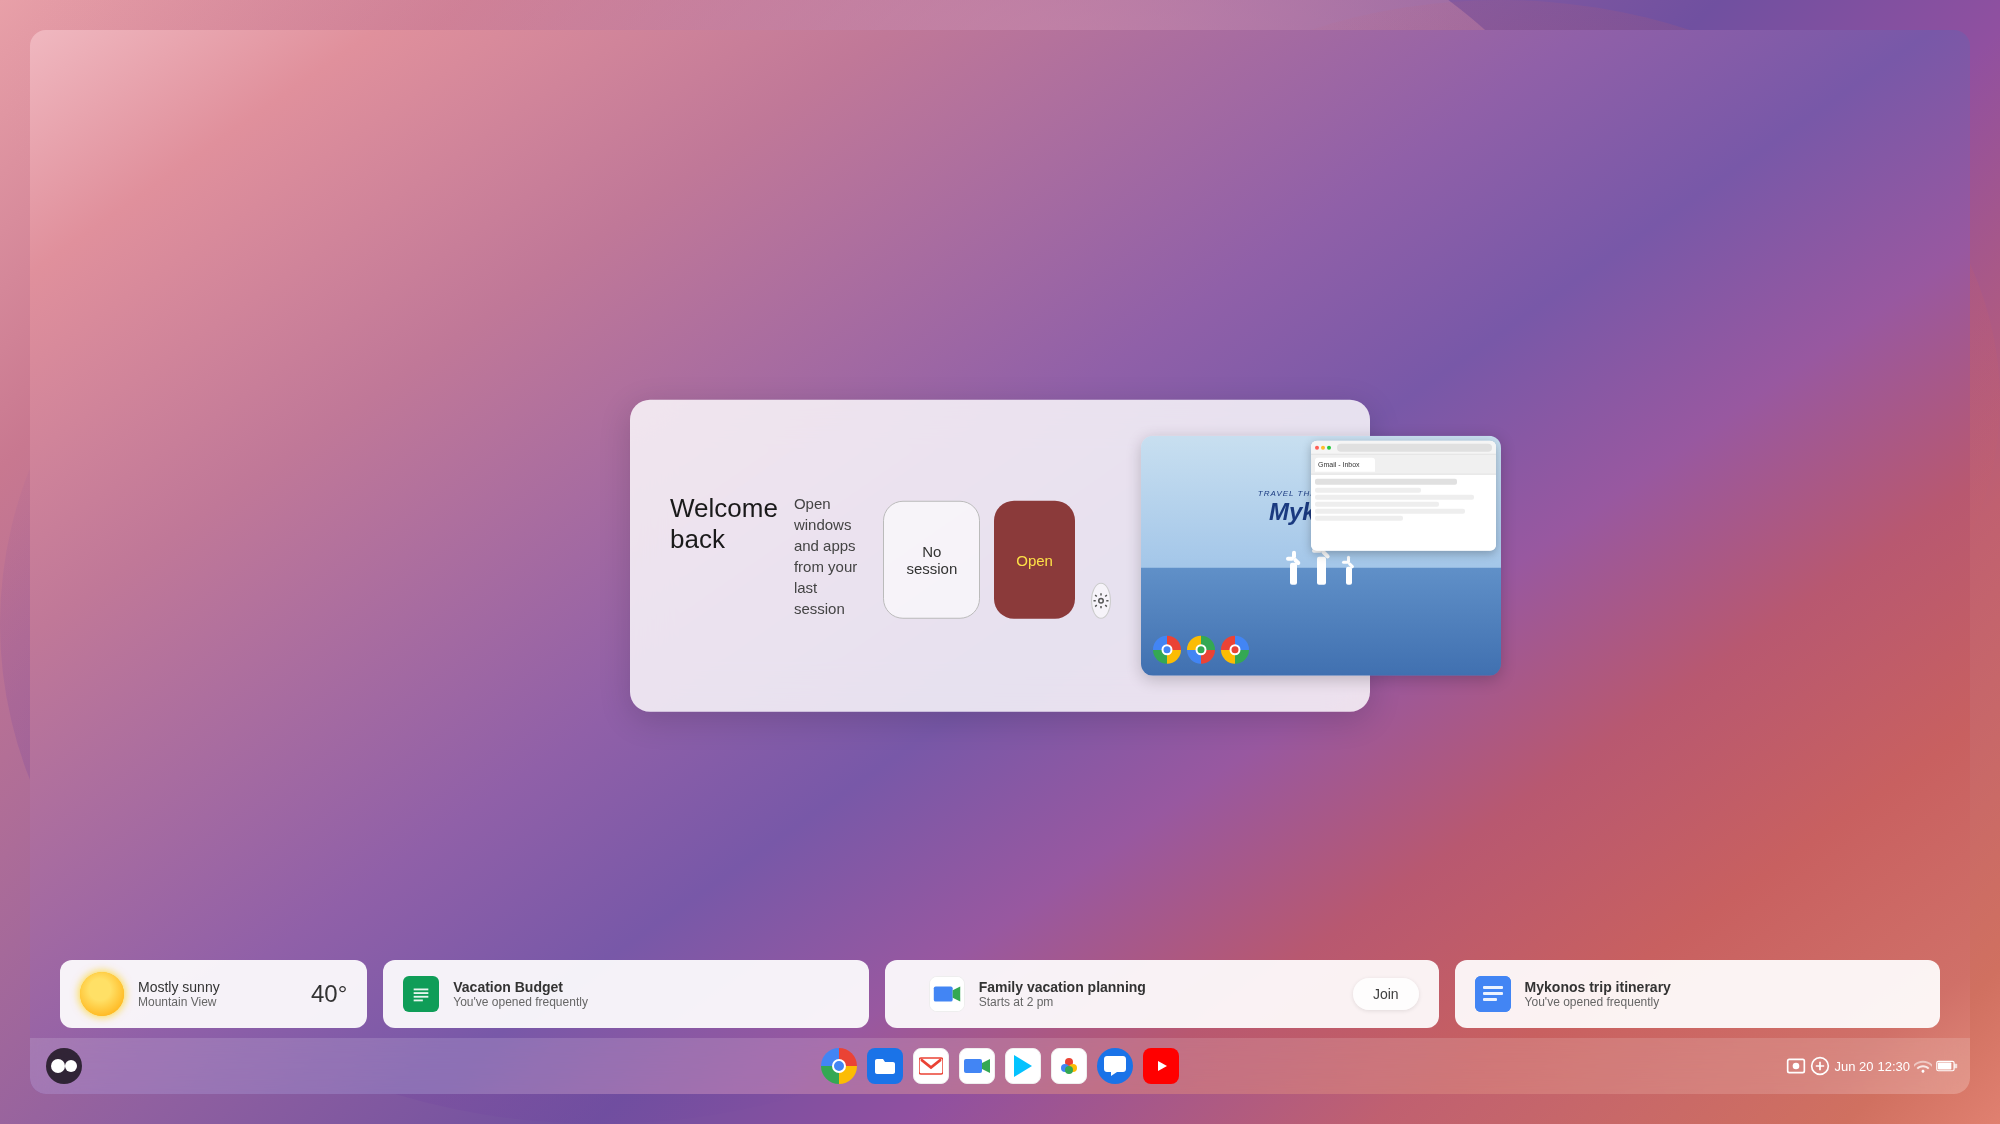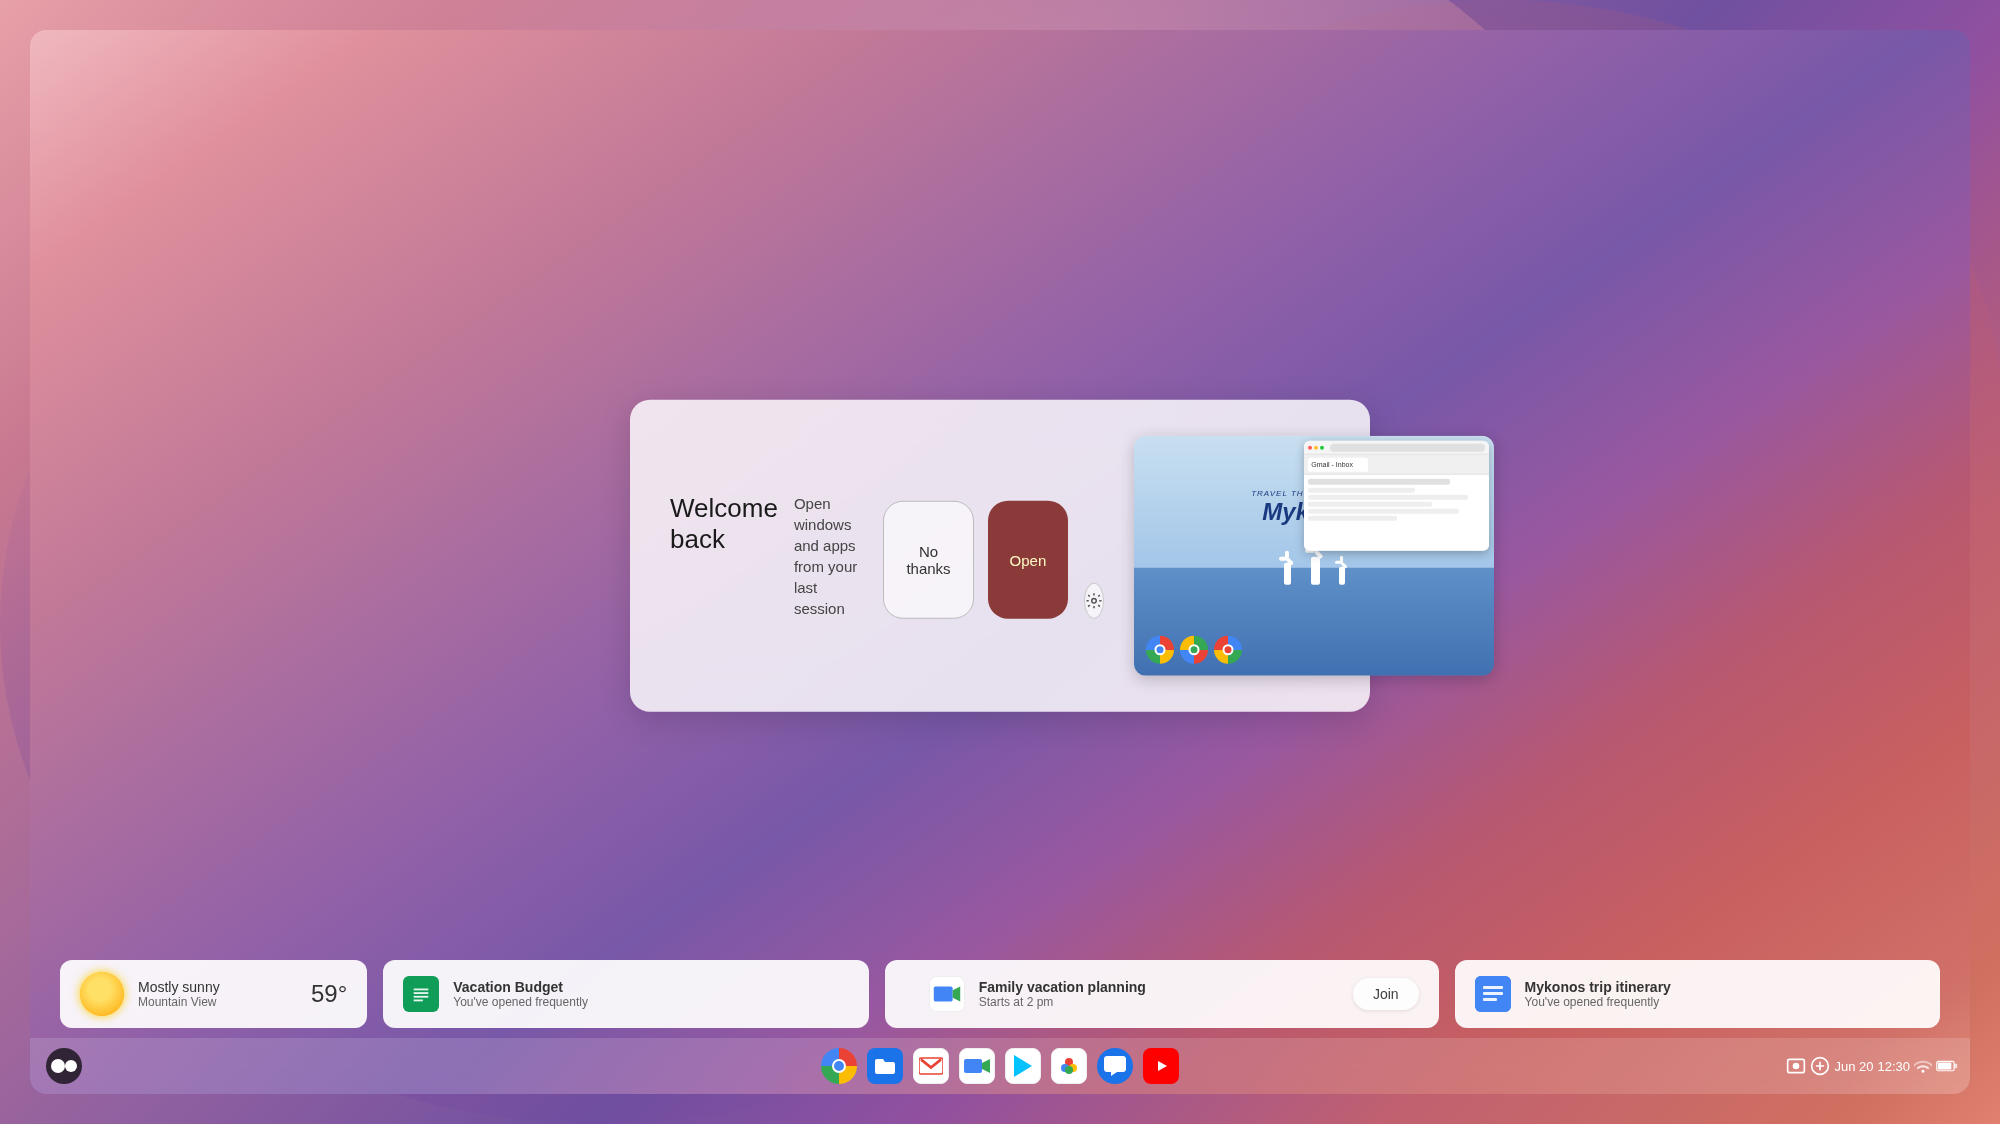--- a/index.html
+++ b/index.html
@@ -113,21 +113,21 @@
       color: #333;
       cursor: pointer;
       font-family: inherit;
     }
 
     .btn-open {
       padding: 10px 22px;
       border-radius: 20px;
       border: none;
       background: #8b3a3a;
-      color: #fef9c3;
+      color: #fde047;
       font-size: 15px;
       cursor: pointer;
       font-family: inherit;
     }
 
     .dialog-settings {
       width: 36px;
       height: 36px;
       border-radius: 50%;
       border: 1px solid #ccc;
@@ -425,21 +425,21 @@
   <div class="swirl swirl3"></div>
 </div>
 
 <div class="screen">
 
   <div class="dialog">
     <div class="dialog-left">
       <div class="dialog-title">Welcome back</div>
       <div class="dialog-desc">Open windows and apps from your last session</div>
       <div class="dialog-buttons">
-        <button class="btn-no-thanks">No thanks</button>
+        <button class="btn-no-thanks">No session</button>
         <button class="btn-open">Open</button>
       </div>
       <div class="dialog-settings">
         <svg width="18" height="18" viewBox="0 0 24 24" fill="none" stroke="#555" stroke-width="2">
           <circle cx="12" cy="12" r="3"></circle>
           <path d="M12 2v3M12 19v3M4.22 4.22l2.12 2.12M17.66 17.66l2.12 2.12M2 12h3M19 12h3M4.22 19.78l2.12-2.12M17.66 6.34l2.12-2.12"></path>
         </svg>
       </div>
     </div>
 
@@ -521,21 +521,21 @@
 
     <div class="bottom-card weather-card">
       <div class="weather-icon">
 
         <div style="position:absolute;width:100%;height:100%;border-radius:50%;background:radial-gradient(circle at 45% 40%, #ffe066 30%, #ffa500 100%);box-shadow:0 0 8px #ffd70088;"></div>
       </div>
       <div class="weather-info">
         <div class="weather-condition">Mostly sunny</div>
         <div class="weather-location">Mountain View</div>
       </div>
-      <div class="weather-temp">59°</div>
+      <div class="weather-temp">40°</div>
     </div>
 
     <div class="bottom-card doc-card">
       <div class="card-icon sheets-icon">
         <svg width="22" height="22" viewBox="0 0 24 24" fill="none">
           <rect width="24" height="24" rx="3" fill="#0f9d58"></rect>
           <rect x="4" y="6" width="16" height="2" fill="white" opacity="0.9"></rect>
           <rect x="4" y="10" width="16" height="2" fill="white" opacity="0.9"></rect>
           <rect x="4" y="14" width="16" height="2" fill="white" opacity="0.9"></rect>
           <rect x="4" y="18" width="10" height="2" fill="white" opacity="0.9"></rect>

